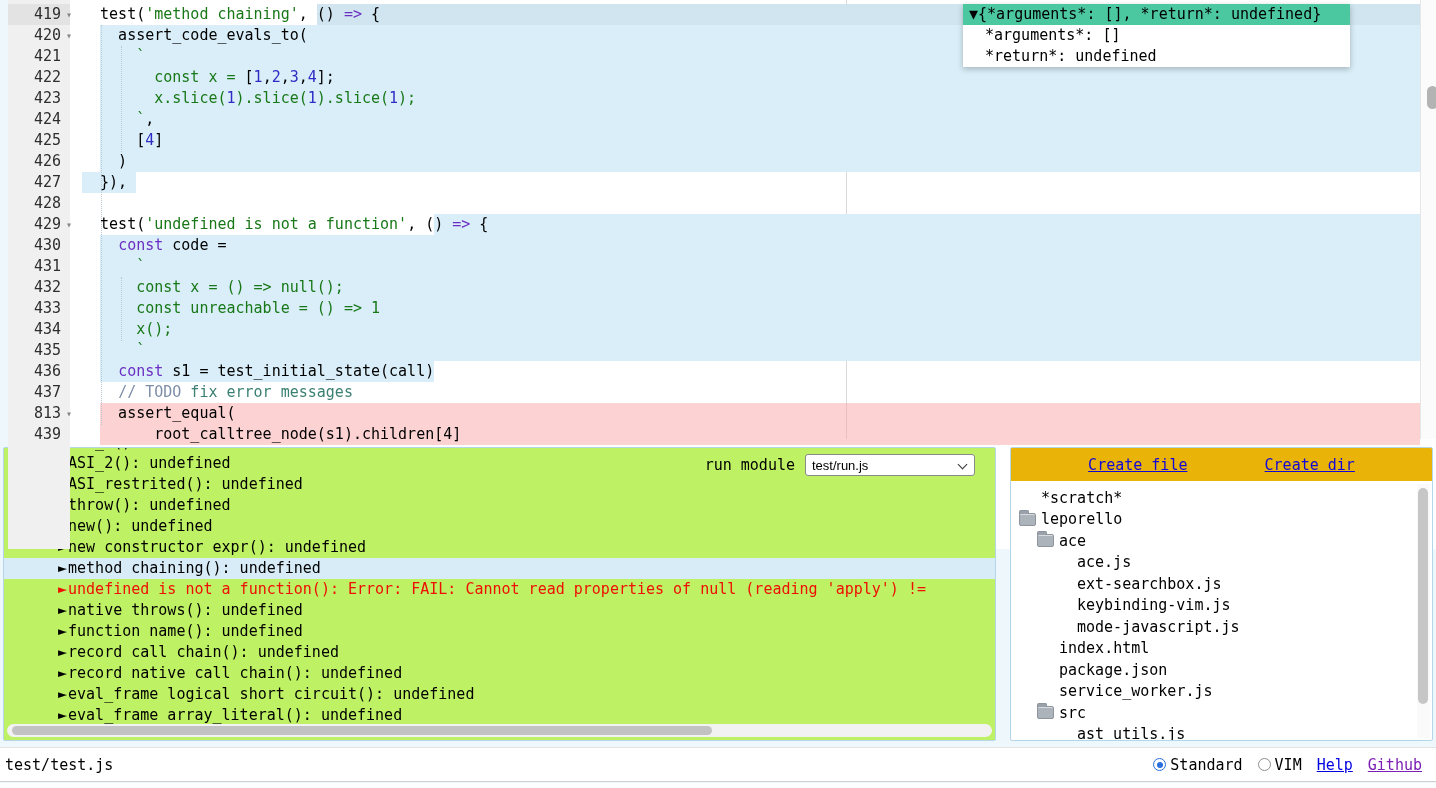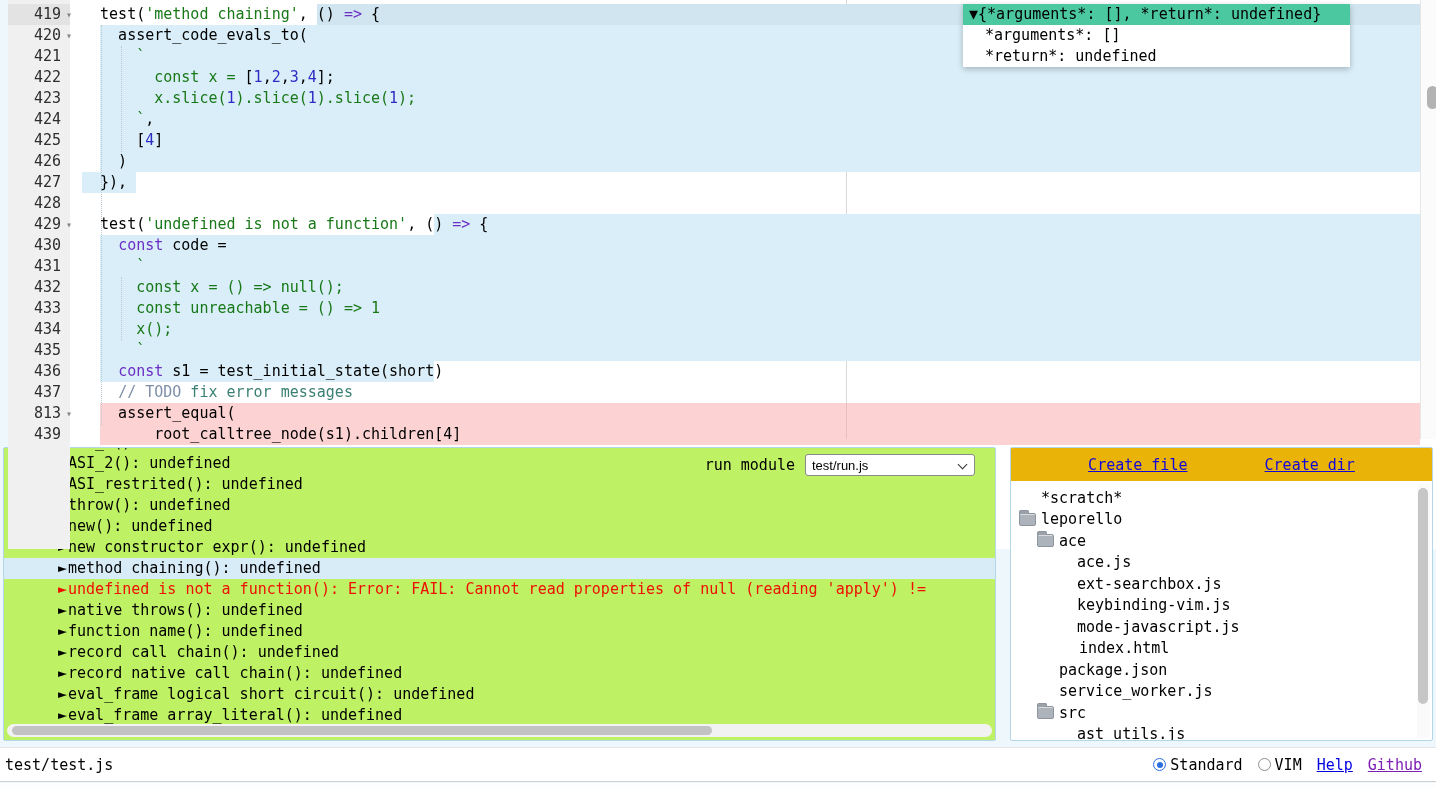--- a/index.html
+++ b/index.html
@@ -126,21 +126,21 @@
       <div class="code-line"><div class="hl hl-b" style="left: calc(2ch + 12px); right: 0px;"></div><span class="code-text"><span class="tok-p">    )</span></span></div>
       <div class="code-line"><div class="hl hl-b" style="left: calc(0ch + 12px); width: 6ch;"></div><span class="code-text"><span class="tok-p">  }),</span></span></div>
       <div class="code-line"><span class="code-text"><span class="tok-p"></span></span></div>
       <div class="code-line"><div class="hl hl-b" style="left: calc(39ch + 12px); right: 0px;"></div><span class="code-text"><span class="tok-p">  test(</span><span class="tok-s">'undefined is not a function'</span><span class="tok-p">, </span><span class="tok-p">() </span><span class="tok-k">=&gt;</span><span class="tok-p"> {</span></span></div>
       <div class="code-line"><div class="hl hl-b" style="left: calc(2ch + 12px); right: 0px;"></div><span class="code-text"><span class="tok-p">    </span><span class="tok-k">const</span><span class="tok-p"> code =</span></span></div>
       <div class="code-line"><div class="hl hl-b" style="left: calc(2ch + 12px); right: 0px;"></div><span class="code-text"><span class="tok-s">      `</span></span></div>
       <div class="code-line"><div class="hl hl-b" style="left: calc(2ch + 12px); right: 0px;"></div><span class="code-text"><span class="tok-s">      const x = () =&gt; null();</span></span></div>
       <div class="code-line"><div class="hl hl-b" style="left: calc(2ch + 12px); right: 0px;"></div><span class="code-text"><span class="tok-s">      const unreachable = () =&gt; 1</span></span></div>
       <div class="code-line"><div class="hl hl-b" style="left: calc(2ch + 12px); right: 0px;"></div><span class="code-text"><span class="tok-s">      x();</span></span></div>
       <div class="code-line"><div class="hl hl-b" style="left: calc(2ch + 12px); right: 0px;"></div><span class="code-text"><span class="tok-s">      `</span></span></div>
-      <div class="code-line"><div class="hl hl-b" style="left: calc(2ch + 12px); width: 37ch;"></div><span class="code-text"><span class="tok-p">    </span><span class="tok-k">const</span><span class="tok-p"> s1 = test_initial_state(short)</span></span></div>
+      <div class="code-line"><div class="hl hl-b" style="left: calc(2ch + 12px); width: 37ch;"></div><span class="code-text"><span class="tok-p">    </span><span class="tok-k">const</span><span class="tok-p"> s1 = test_initial_state(call)</span></span></div>
       <div class="code-line"><span class="code-text"><span class="tok-p">    </span><span class="tok-c1">// TODO</span><span class="tok-c2"> fix error messages</span></span></div>
       <div class="code-line"><div class="hl hl-r" style="left: calc(2ch + 12px); right: 0px;"></div><span class="code-text"><span class="tok-p">    assert_equal(</span></span></div>
       <div class="code-line"><div class="hl hl-r" style="left: calc(2ch + 12px); right: 0px;"></div><span class="code-text"><span class="tok-p">        root_calltree_node(s1).children[4]</span></span></div>
       <div class="indent-guide" style="left: calc(2ch + 12px); top: 25px; height: 400px;"></div>
       <div class="indent-guide" style="left: calc(4ch + 12px); top: 46px; height: 106px;"></div>
       <div class="indent-guide" style="left: calc(4ch + 12px); top: 277px; height: 64px;"></div>
     </div>
   <div id="editor-vscroll">
     <div class="thumb"></div>
   </div>
@@ -190,21 +190,21 @@
     <span class="create-link">Create dir</span>
   </div>
   <div id="file-tree">
       <div class="tree-row" style="padding-left: 30px;"><span>*scratch*</span></div>
       <div class="tree-row" style="padding-left: 8px;"><span class="folder-ic"></span><span>leporello</span></div>
       <div class="tree-row" style="padding-left: 26px;"><span class="folder-ic"></span><span>ace</span></div>
       <div class="tree-row" style="padding-left: 66px;"><span>ace.js</span></div>
       <div class="tree-row" style="padding-left: 66px;"><span>ext-searchbox.js</span></div>
       <div class="tree-row" style="padding-left: 66px;"><span>keybinding-vim.js</span></div>
       <div class="tree-row" style="padding-left: 66px;"><span>mode-javascript.js</span></div>
-      <div class="tree-row" style="padding-left: 68px;"><span>index.html</span></div>
+      <div class="tree-row" style="padding-left: 48px;"><span>index.html</span></div>
       <div class="tree-row" style="padding-left: 48px;"><span>package.json</span></div>
       <div class="tree-row" style="padding-left: 48px;"><span>service_worker.js</span></div>
       <div class="tree-row" style="padding-left: 26px;"><span class="folder-ic"></span><span>src</span></div>
       <div class="tree-row" style="padding-left: 66px;"><span>ast_utils.js</span></div>
     </div>
   <div id="file-vscroll">
     <div class="thumb"></div>
   </div>
 </div>
 

